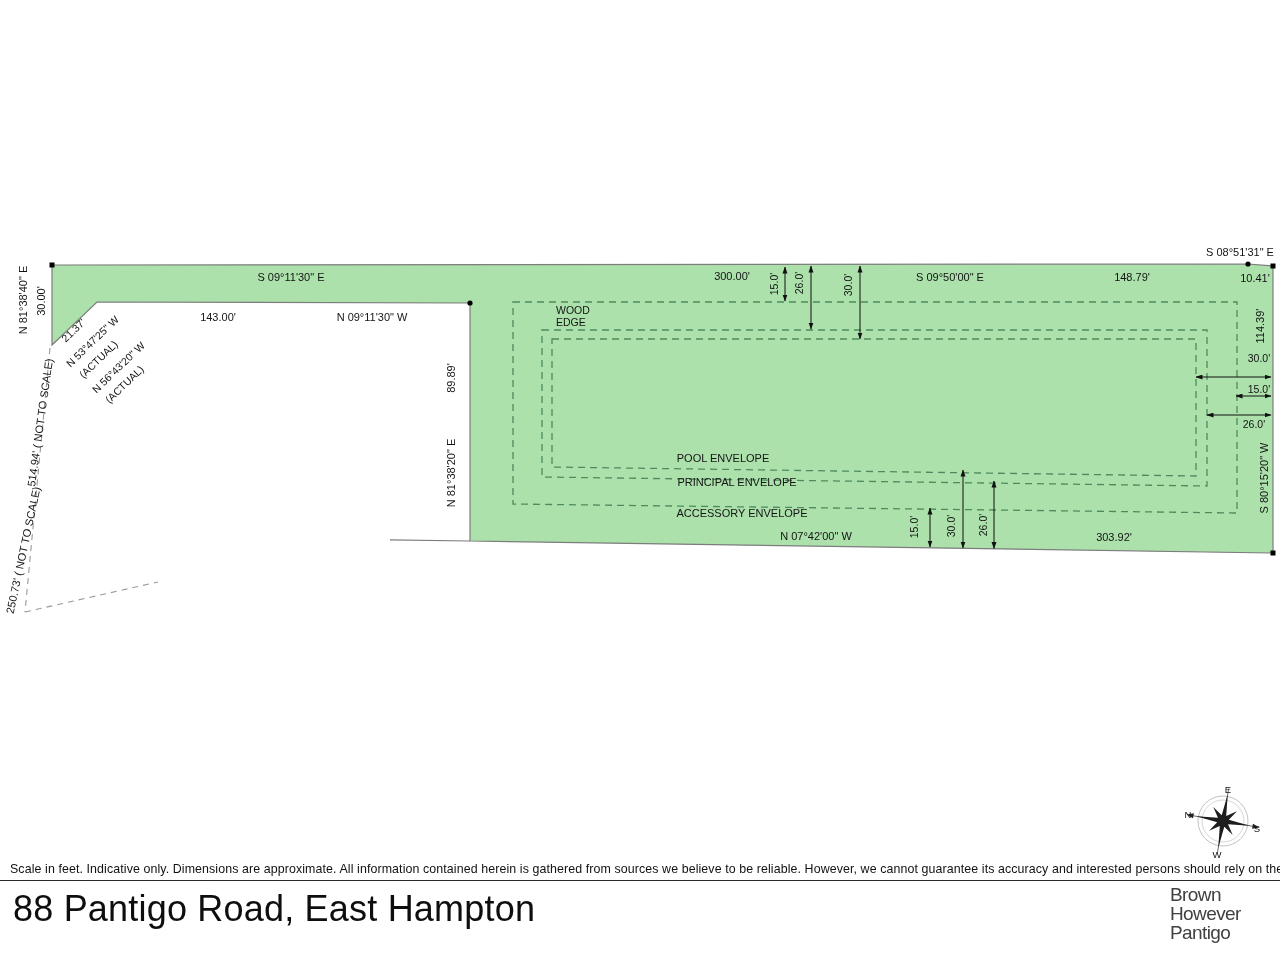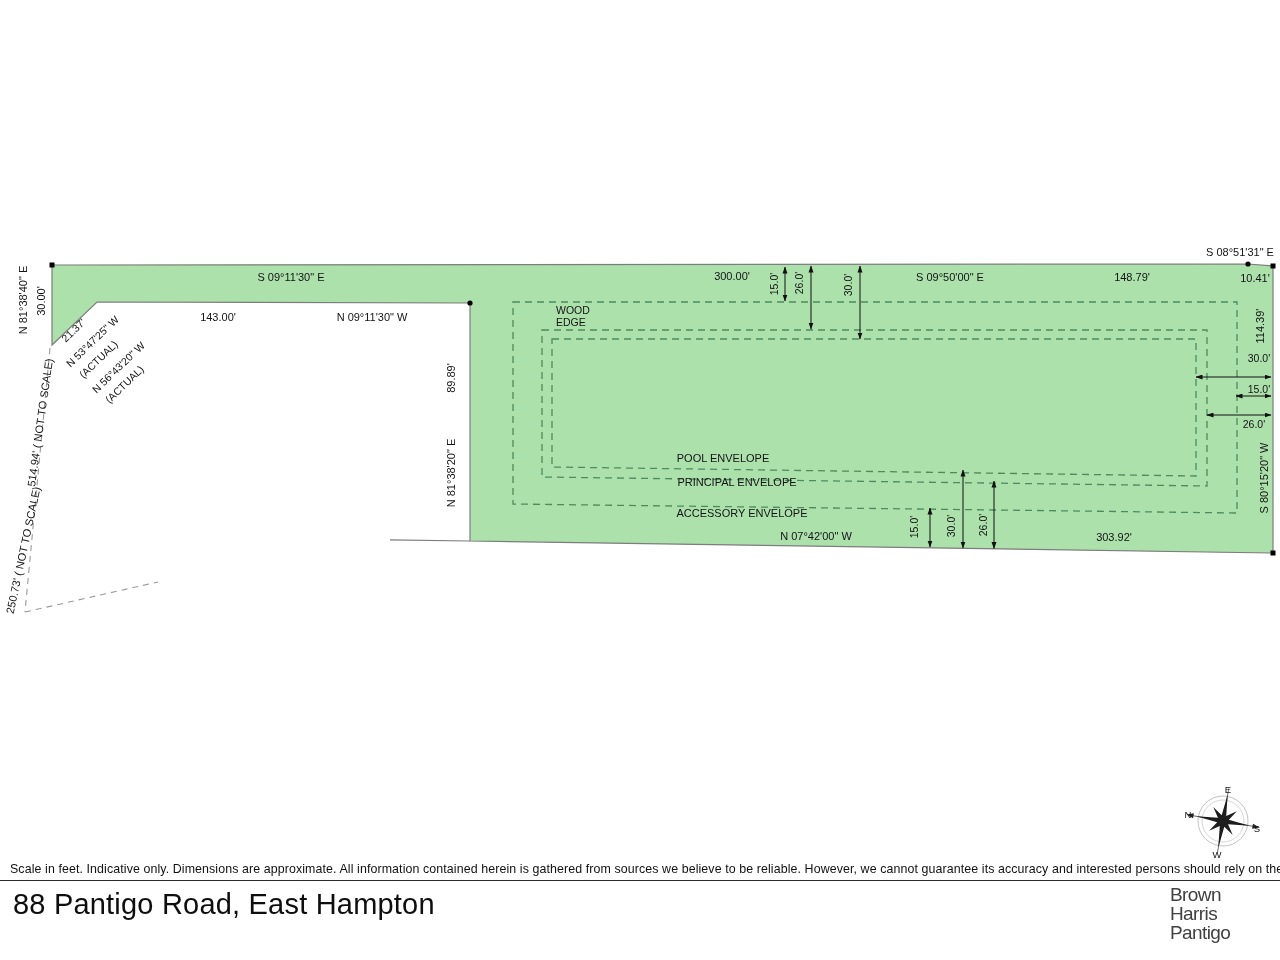--- a/index.html
+++ b/index.html
@@ -6,21 +6,21 @@
   #stage{position:relative;width:1280px;height:960px;background:#fff;overflow:hidden;
          font-family:"Liberation Sans", sans-serif;}
   #plot-svg{position:absolute;left:0;top:0;}
   .svg-label{fill:#141414;font-family:"Liberation Sans",sans-serif;}
   .lab11{font-size:11px;}
   .lab10{font-size:10.5px;}
   .lab9{font-size:9.5px;}
   #disclaimer{position:absolute;left:10px;top:862px;width:1262px;font-size:12.4px;
               color:#111;letter-spacing:0.1px;white-space:nowrap;}
   #footer-rule{position:absolute;left:0;top:880px;width:1280px;border-top:1.6px solid #2a2a2a;}
-  #address-title{position:absolute;left:13px;top:888px;font-size:29px;color:#0e0e0e;
+  #address-title{position:absolute;left:13px;top:888px;font-size:36px;color:#0e0e0e;
                  letter-spacing:0.2px;}
   #brand-logo{position:absolute;left:1170px;top:885px;font-weight:normal;font-size:19px;
               line-height:19px;color:#414042;letter-spacing:-0.6px;}
   .brand-line{display:block;}
 </style>
 </head>
 <body>
 
 <div id="stage">
 
@@ -124,17 +124,17 @@
       <text class="svg-label lab9" x="34" y="11" text-anchor="middle">S</text>
       <text class="svg-label lab9" x="-6" y="37" text-anchor="middle">W</text>
     </g>
   </svg>
 
   <div id="disclaimer">Scale in feet. Indicative only. Dimensions are approximate. All information contained herein is gathered from sources we believe to be reliable. However, we cannot guarantee its accuracy and interested persons should rely on their own  inquiries .</div>
   <div id="footer-rule"></div>
   <div id="address-title">88 Pantigo Road, East Hampton</div>
   <div id="brand-logo">
     <span class="brand-line">Brown</span>
-    <span class="brand-line">Harris</span>
+    <span class="brand-line">However</span>
     <span class="brand-line">Pantigo</span>
   </div>
 
 </div>
 
 </body></html>

